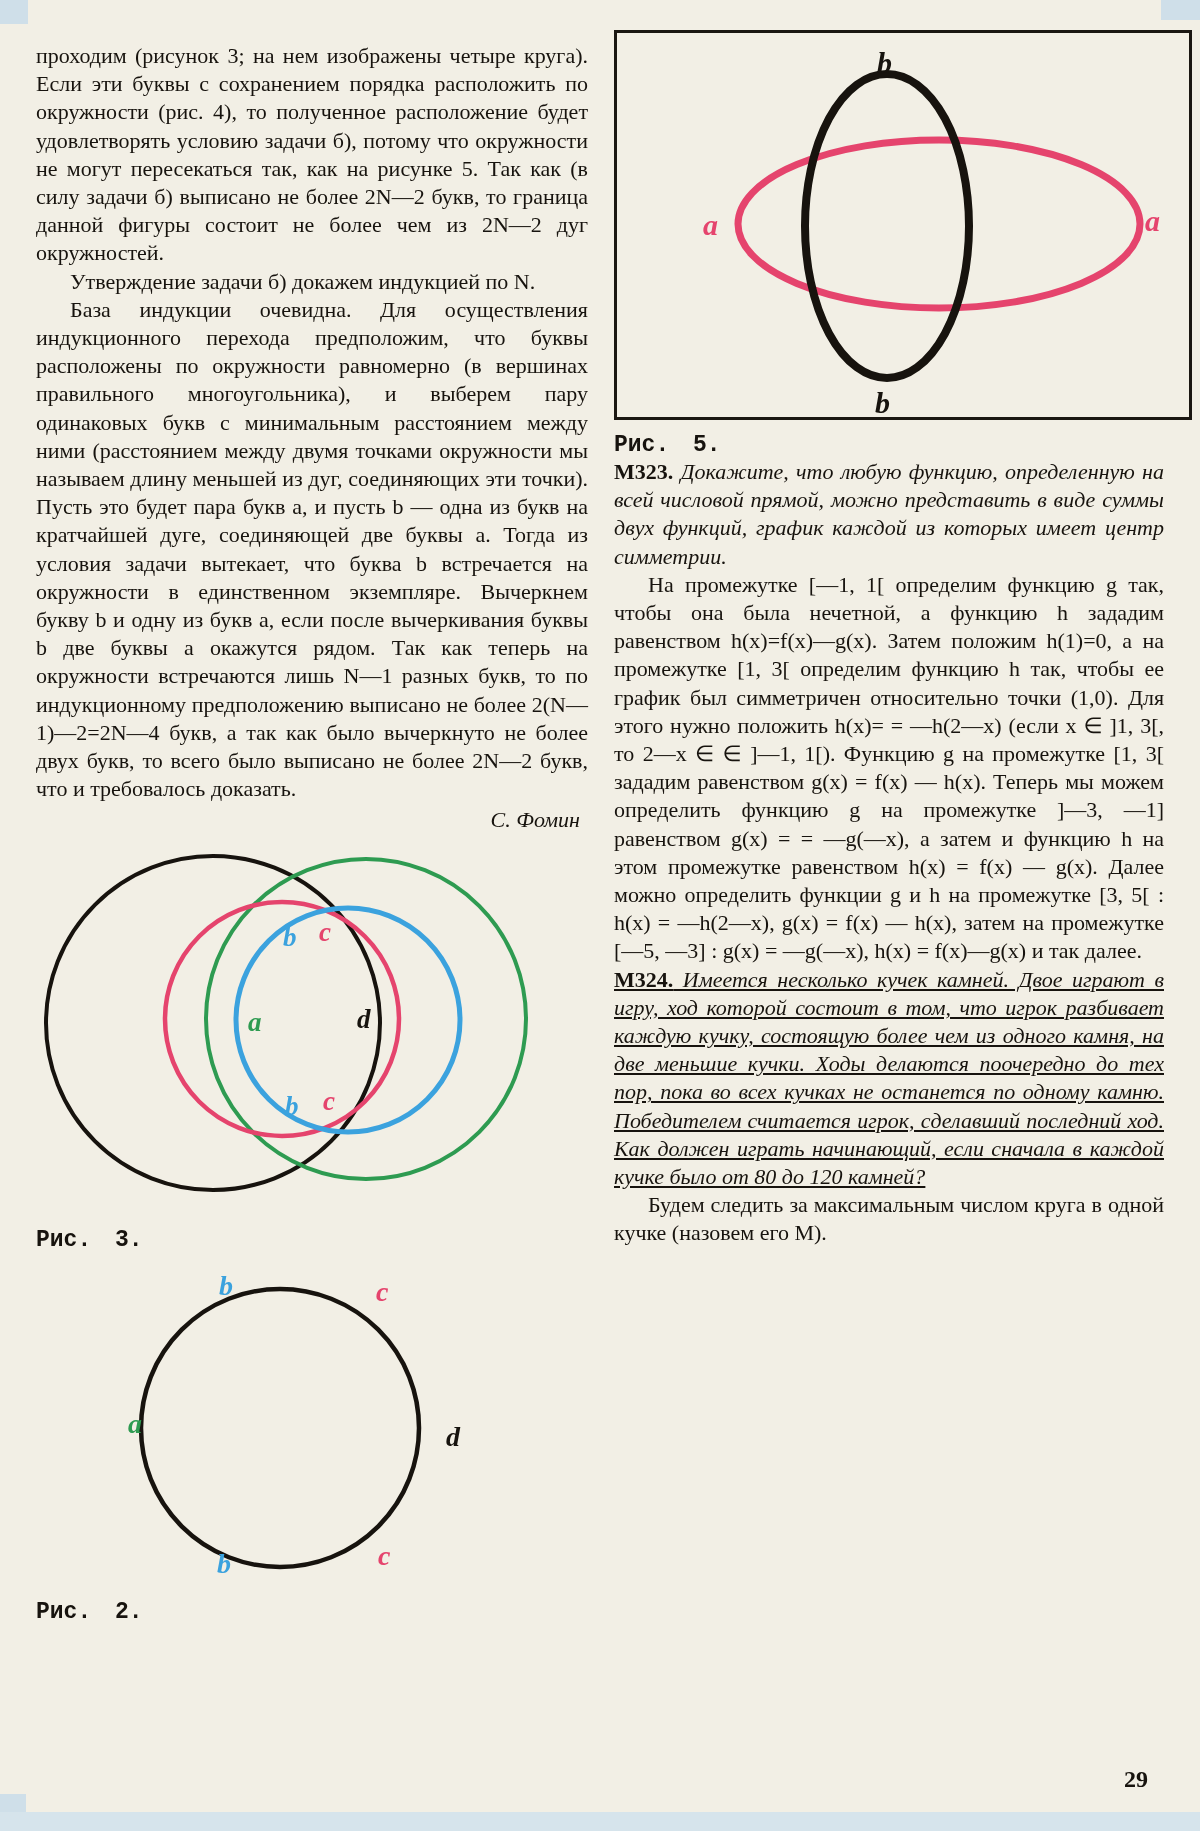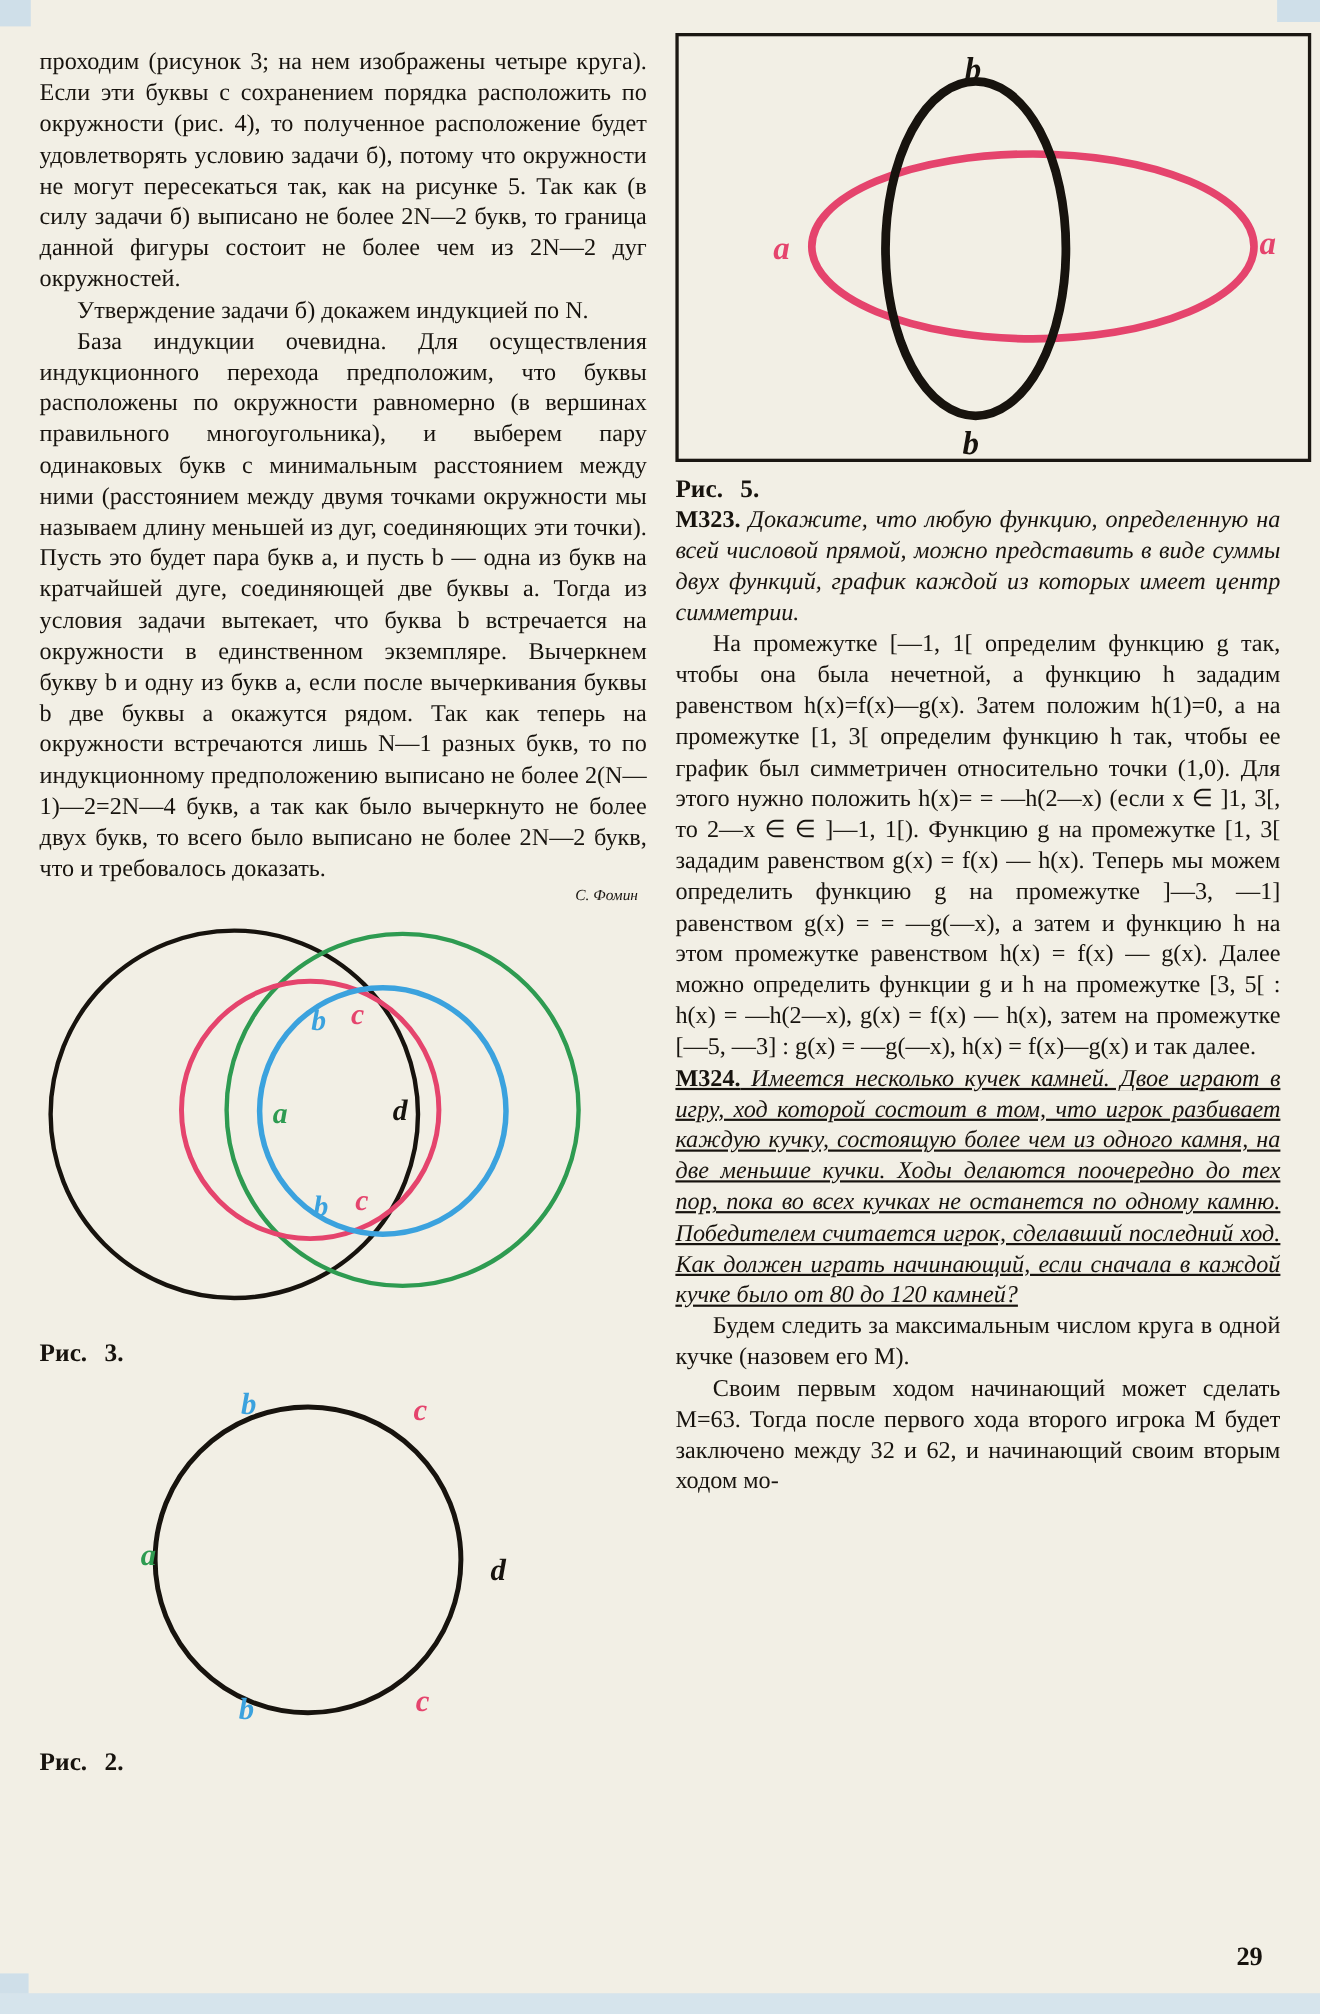--- a/index.html
+++ b/index.html
@@ -14,25 +14,25 @@
   .col-left{position:absolute;left:36px;top:42px;width:552px;}
   .col-right{position:absolute;left:614px;top:30px;width:550px;}
   p.body-par{
     margin:0;font-size:22px;line-height:28.2px;text-align:justify;
     text-justify:inter-word;
   }
   .indent{text-indent:34px;}
   .problem{font-style:italic;}
   .problem .pnum{font-style:normal;font-weight:bold;}
   .signature{
-    margin:4px 8px 0 0;font-size:14px;font-style:italic;text-align:right;
+    margin:4px 8px 0 0;font-size:22px;font-style:italic;text-align:right;
   }
   .fig-caption{
     margin:0;font-weight:bold;font-size:23px;word-spacing:10px;
-    font-family:Liberation Serif, serif;
+    font-family:Liberation Mono, monospace;
   }
   .fig5-box{
     width:578px;height:390px;border:3px solid #1b1712;box-sizing:border-box;
   }
   svg{display:block;}
   .svglabel{font-family:"Liberation Serif", serif;font-style:italic;font-weight:bold;}
   .pagenum{
     position:absolute;left:1124px;top:1766px;
     font-weight:bold;font-size:24px;
   }
@@ -99,16 +99,15 @@
   </div>
   <p class="fig-caption mt12">Рис. 5.</p>
 
   <p class="body-par problem mt26"><span class="pnum">М323.</span><span> Докажите, что любую функцию, определенную на всей числовой прямой, можно представить в виде суммы двух функций, график каждой из которых имеет центр симметрии.</span></p>
 
   <p class="body-par indent">На промежутке [—1, 1[  определим функцию g так, чтобы она была нечетной,  а функцию h зададим равенством h(x)=f(x)—g(x). Затем положим h(1)=0, а на промежутке [1, 3[ определим функцию h так, чтобы ее график был симметричен относительно точки (1,0). Для этого нужно положить h(x)= = —h(2—x)  (если x ∈ ]1, 3[, то 2—x ∈ ∈ ]—1, 1[). Функцию g на промежутке [1, 3[ зададим равенством g(x) = f(x) — h(x). Теперь мы можем определить функцию g на промежутке ]—3, —1] равенством g(x) = = —g(—x), а затем и функцию h на этом промежутке равенством h(x) = f(x) — g(x). Далее можно определить функции g и h на промежутке [3, 5[ : h(x) = —h(2—x), g(x) = f(x) — h(x), затем на промежутке [—5, —3] : g(x) = —g(—x), h(x) = f(x)—g(x) и так далее.</p>
 
   <p class="body-par problem mt24"><span class="pnum">М324.</span><span> Имеется несколько кучек камней. Двое играют в игру, ход которой состоит в том, что игрок разбивает каждую кучку, состоящую более чем из одного камня, на две меньшие кучки. Ходы делаются поочередно до тех пор, пока во всех кучках не останется по одному камню. Победителем считается игрок, сделавший последний ход. Как должен играть начинающий, если сначала в каждой кучке было от 80 до 120 камней?</span></p>
 
   <p class="body-par indent mt8">Будем следить  за максимальным числом круга в одной кучке (назовем его M).</p>
-  <p class="body-par indent">Своим первым ходом начинающий может сделать M=63.  Тогда после первого хода второго игрока M будет заключено между 32 и 62, и начинающий своим вторым ходом мо-</p>
 </div>
 
 <div class="pagenum">29</div>
 
 </body></html>

